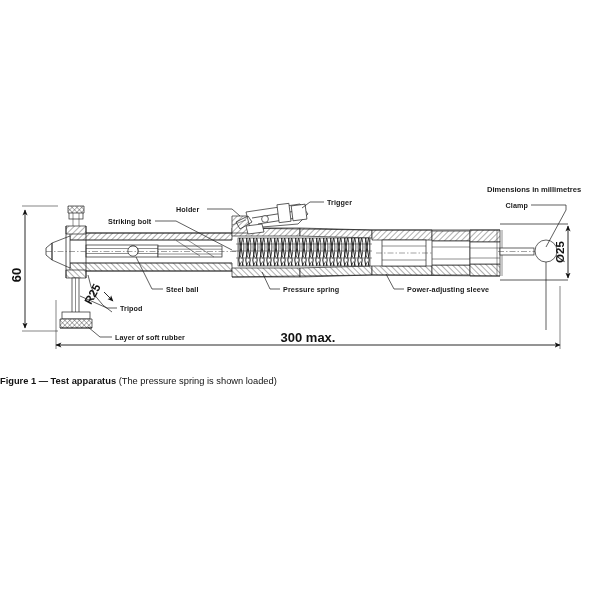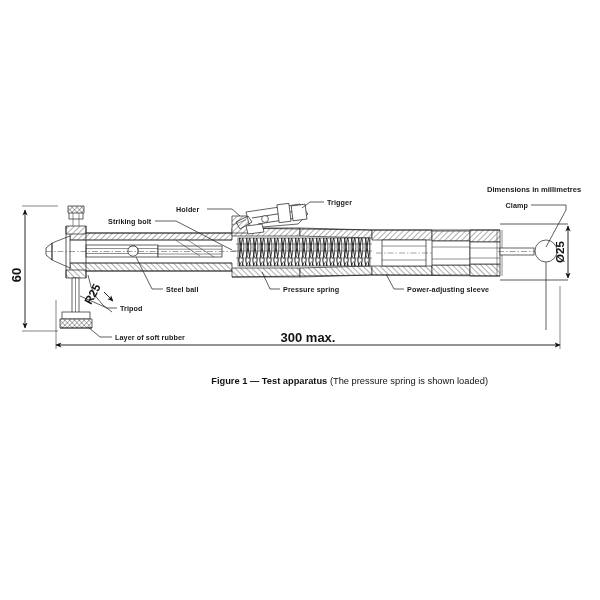--- a/index.html
+++ b/index.html
@@ -85,21 +85,21 @@
     stroke-width: 0.7;
   }
   .hatchA { fill: url(#hatchRight); stroke: #222222; stroke-width: 0.7; }
   .hatchB { fill: url(#hatchLeft);  stroke: #222222; stroke-width: 0.7; }
   .rubber { fill: url(#hatchCross); stroke: #222222; stroke-width: 0.7; }
   #caption-wrap {
     position: absolute;
     left: 0;
     top: 370px;
     width: 488px;
-    text-align: right;
+    text-align: left;
   }
   .cap {
     font-family: "Liberation Sans", sans-serif;
     font-size: 9.3px;
     color: #121212;
     white-space: nowrap;
   }
   .cap b { font-weight: 700; }
 </style>
 </head>

